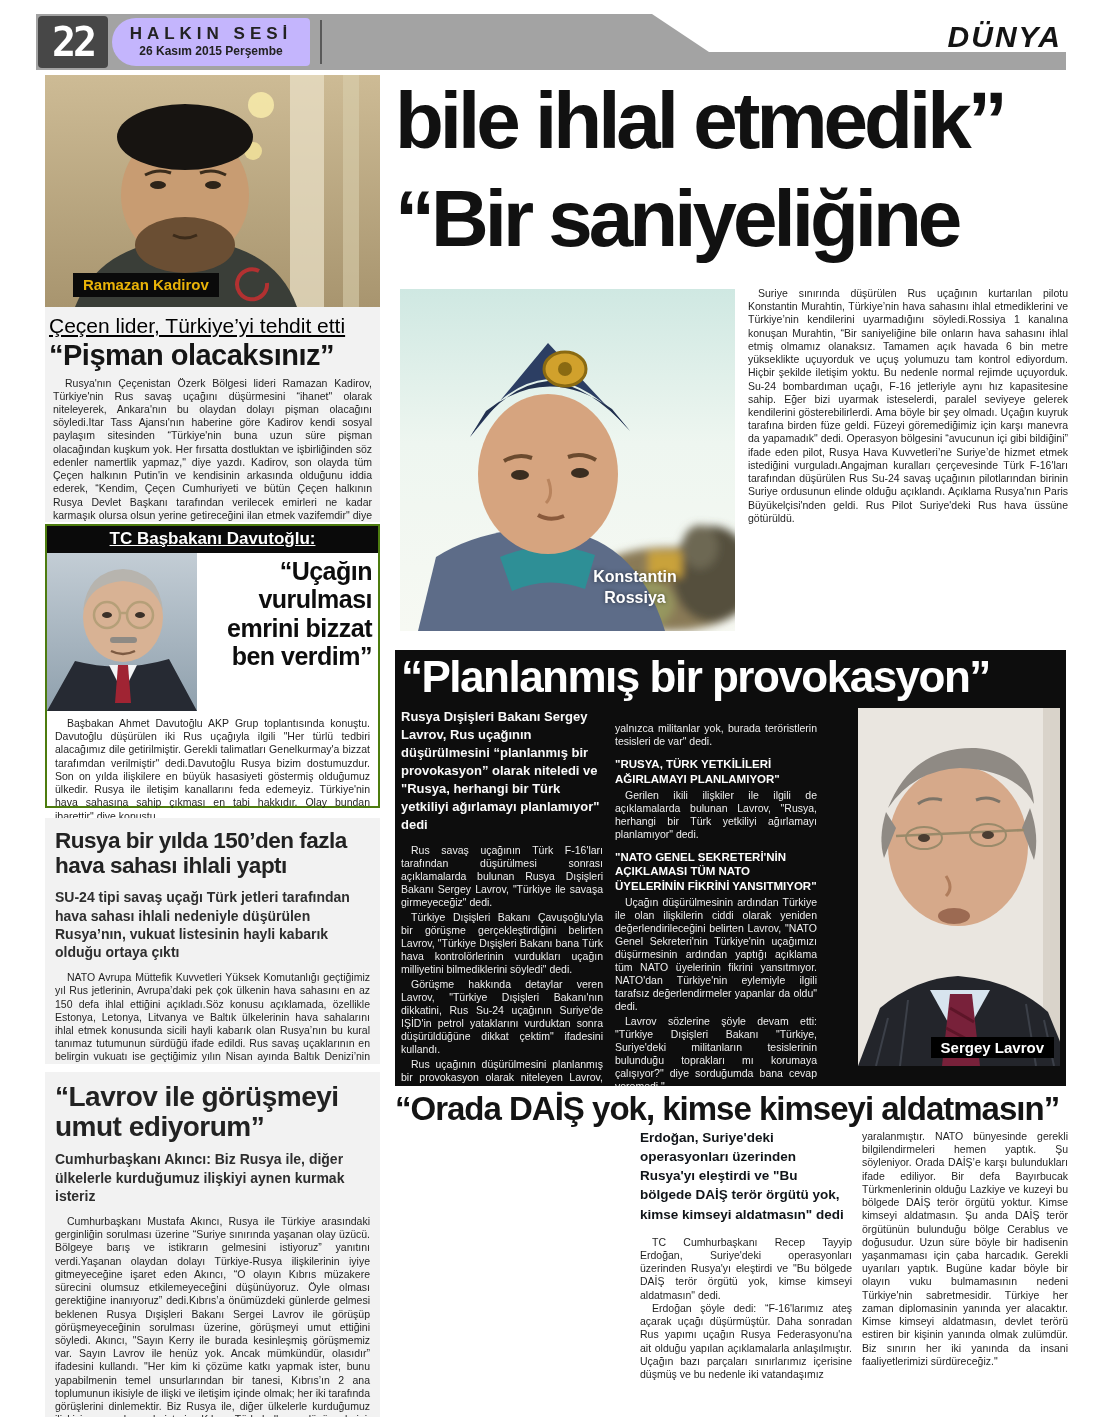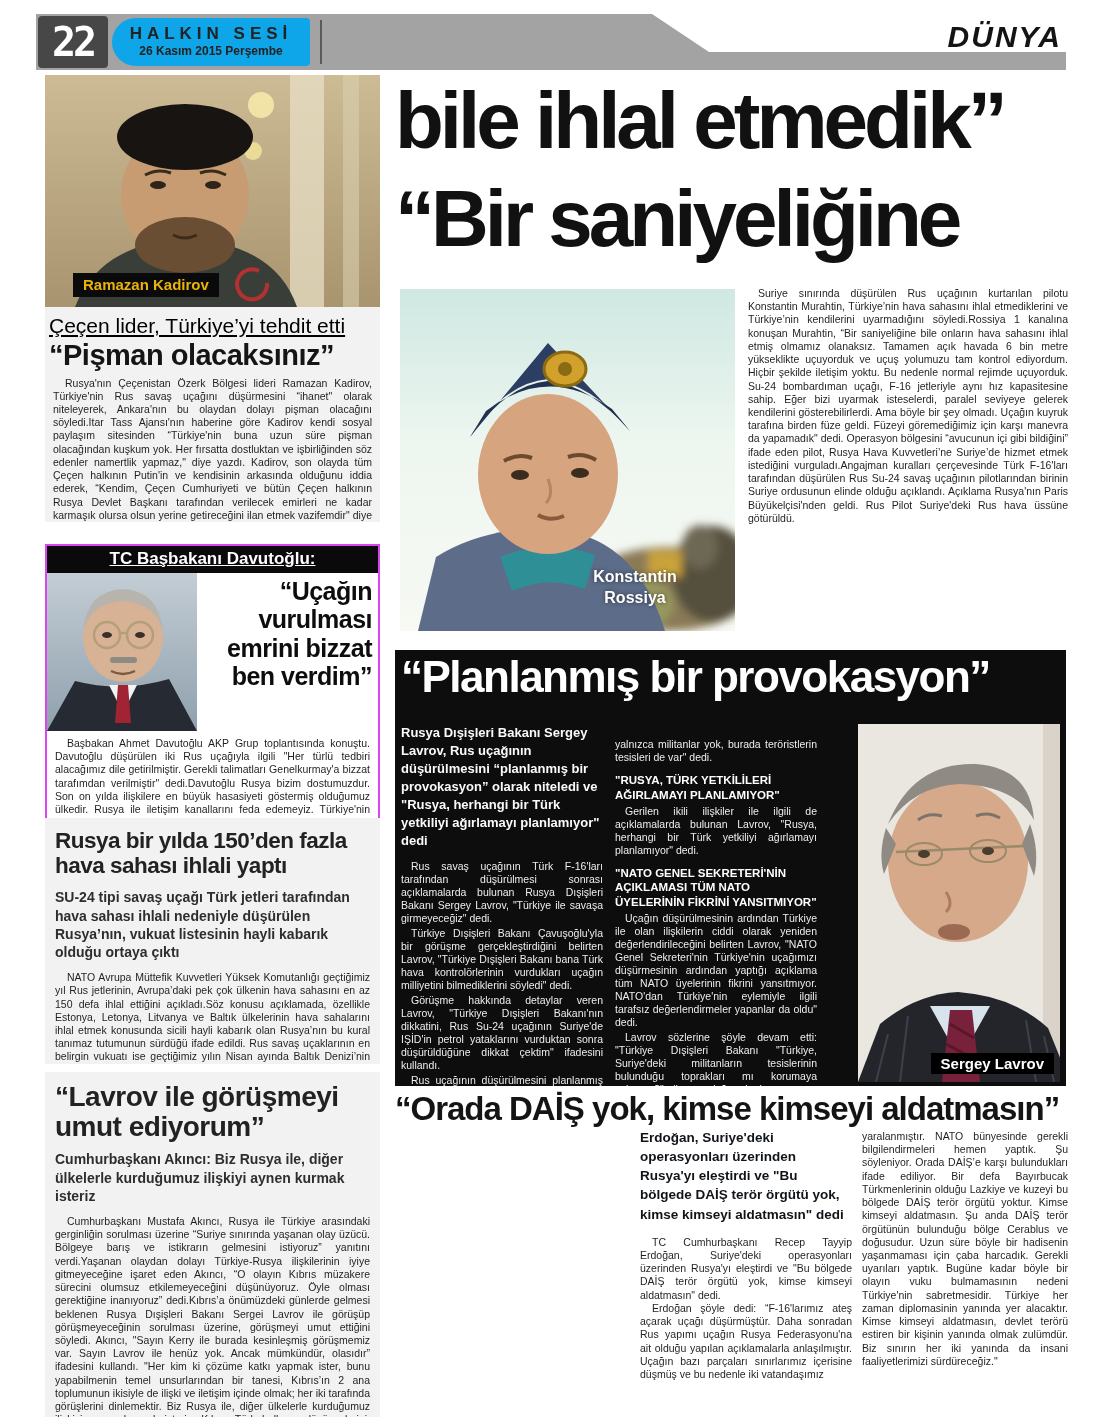--- a/index.html
+++ b/index.html
@@ -7,41 +7,41 @@
         font-family:"Liberation Sans",sans-serif;color:#1a1a1a;margin:0 auto;}
   .abs{position:absolute;}
   
   .band-thin{left:36px;top:52px;width:1030px;height:18px;background:#a3a3a3;}
   .band-tall{left:36px;top:14px;width:700px;height:56px;background:#a3a3a3;
              clip-path:polygon(0 0,88% 0,100% 100%,0 100%);}
   .pagenum-block{left:38px;top:16px;width:70px;height:52px;background:#474747;border-radius:4px;
                  display:flex;align-items:center;justify-content:center;}
   .pagenum{font-family:"DejaVu Sans Mono",monospace;font-weight:bold;font-size:40px;color:#fff;
            letter-spacing:-3px;line-height:1;}
-  .paper-pill{left:112px;top:18px;width:198px;height:48px;background:#0ea5e9;
+  .paper-pill{left:112px;top:18px;width:198px;height:48px;background:#c4b5fd;
               border-radius:24px 4px 4px 24px;display:flex;flex-direction:column;
               align-items:center;justify-content:center;}
   .paper-name{font-weight:800;font-size:17px;letter-spacing:5px;color:#222;line-height:1.1;}
   .paper-date{font-weight:700;font-size:12px;color:#222;line-height:1.2;}
   .header-divider{left:320px;top:20px;width:2px;height:44px;background:#5a5a5a;}
   .section-title{right:40px;top:20px;font-style:italic;font-weight:800;font-size:30px;
                  letter-spacing:2px;color:#141414;}
   
   .panel{background:#f2f2f2;}
   .body-text{font-size:10.5px;line-height:1.26;color:#1f1f1f;text-align:justify;text-indent:12px;margin:0;}
   .standfirst{font-weight:700;color:#2e2e2e;margin:0;}
   
   .kadirov-art{left:45px;top:75px;width:335px;height:447px;overflow:hidden;}
   .photo-frame{position:relative;overflow:hidden;}
   .caption-box{position:absolute;background:#0a0a0a;color:#eab308;font-weight:700;font-size:14px;
                padding:3px 10px;line-height:1.2;}
   .kicker{font-size:21px;color:#000000;text-decoration:underline;margin:7px 4px 2px;line-height:1.15;}
   .headline1{font-size:29px;font-weight:800;letter-spacing:-0.5px;color:#151515;margin:1px 4px 6px;line-height:1.05;}
   .kadirov-body{padding:0 8px;}
-  .dav-box{left:45px;top:524px;width:335px;height:284px;border:2px solid #d946ef;background:#fff;box-sizing:border-box;margin-top:20px;}
+  .dav-box{left:45px;top:524px;width:335px;height:284px;border:2px solid #4d7c0f;background:#fff;box-sizing:border-box;}
   .dav-banner{background:#0a0a0a;color:#fff;font-weight:700;font-size:17px;text-align:center;
               text-decoration:underline;padding:3px 0 4px;}
   .dav-row{display:flex;height:158px;}
   .dav-quote{flex:1;text-align:right;font-weight:800;font-size:25px;line-height:1.13;
              letter-spacing:-0.5px;color:#0d0d0d;padding:4px 6px 0 2px;}
   .dav-body{padding:6px 8px 0;}
   .airspace-art{left:45px;top:818px;width:335px;height:246px;overflow:hidden;padding:10px;box-sizing:border-box;}
   .headline2{font-size:22.5px;font-weight:800;letter-spacing:-0.5px;line-height:1.12;color:#222;margin:0 0 10px;}
   .sf-left{font-size:14px;line-height:1.3;margin-bottom:10px;}
   .akinci-art{left:45px;top:1072px;width:335px;height:345px;overflow:hidden;padding:10px;box-sizing:border-box;}
@@ -50,21 +50,21 @@
   .main-headline{left:395px;top:72px;width:678px;height:212px;font-weight:800;font-size:80px;
                  letter-spacing:-4px;line-height:1.22;color:#111;white-space:nowrap;}
   .murahtin-photo{left:400px;top:289px;width:335px;height:342px;}
   .murahtin-caption{position:absolute;left:155px;top:278px;width:160px;text-align:center;
                     color:#fff;font-weight:700;font-size:16px;line-height:1.3;text-shadow:0 0 4px rgba(0,0,0,.55);}
   .pilot-col{left:748px;top:287px;width:320px;height:360px;overflow:hidden;}
   .pilot-sf{font-size:15px;line-height:1.32;margin-bottom:9px;}
   .black-section{left:395px;top:650px;width:671px;height:436px;background:#0d0d0d;color:#f4f4f4;
                  box-sizing:border-box;padding:2px 6px;overflow:hidden;}
   .prov-headline{font-weight:800;font-size:44px;letter-spacing:-1.5px;color:#ffffff;line-height:1.05;
-                 margin:2px 0 22px;white-space:nowrap;}
+                 margin:2px 0 6px;white-space:nowrap;}
   .prov-cols{display:flex;gap:12px;}
   .prov-col{width:212px;}
   .prov-intro{font-weight:700;font-size:13px;line-height:1.38;color:#fafafa;margin:2px 0 10px;}
   .prov-body{font-size:10.5px;line-height:1.24;color:#eeeeee;text-align:justify;text-indent:10px;margin:0 0 2px;}
   .prov-sub{font-weight:700;font-size:11.5px;line-height:1.25;color:#ffffff;margin:9px 0 3px;}
   .lavrov-photo{position:relative;width:212px;height:358px;overflow:hidden;margin-top:2px;padding-left:29px;}
   .lavrov-caption{position:absolute;right:6px;bottom:8px;background:#000;color:#fff;
                   font-weight:700;font-size:15px;padding:2px 10px;}
   .dais-headline{left:395px;top:1090px;width:678px;font-weight:800;font-size:33px;
                  letter-spacing:-1px;color:#141414;white-space:nowrap;}

